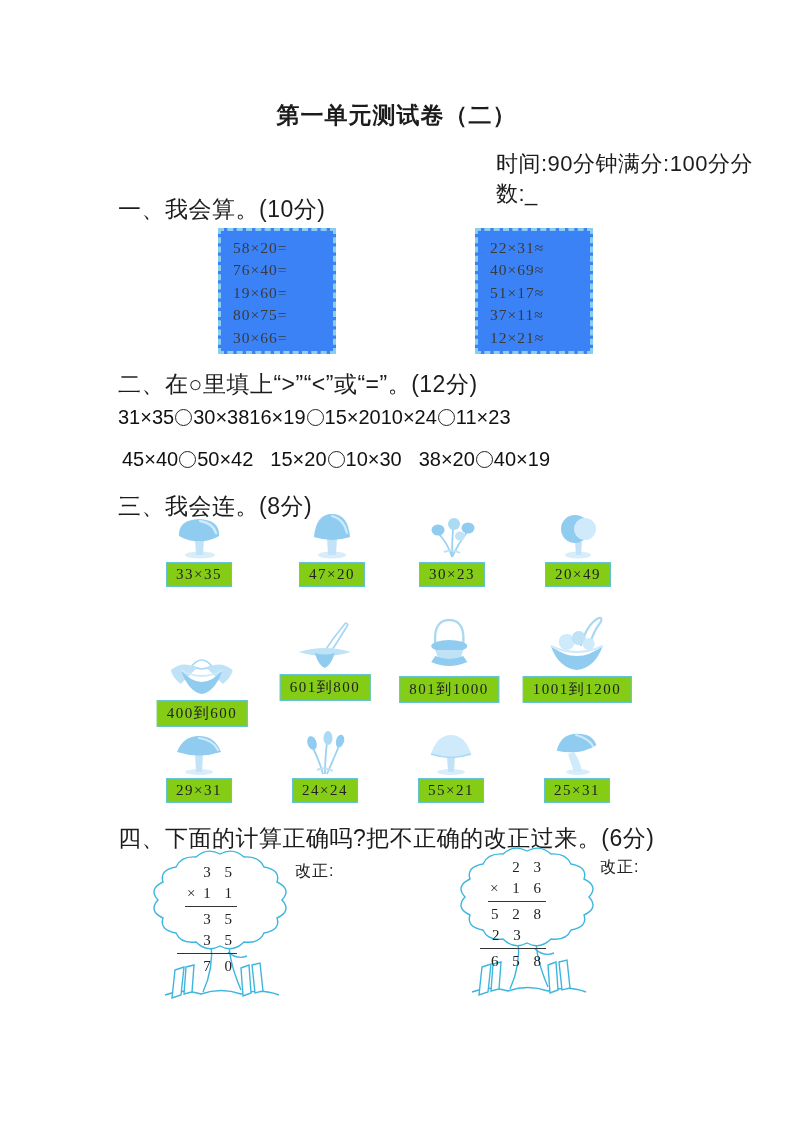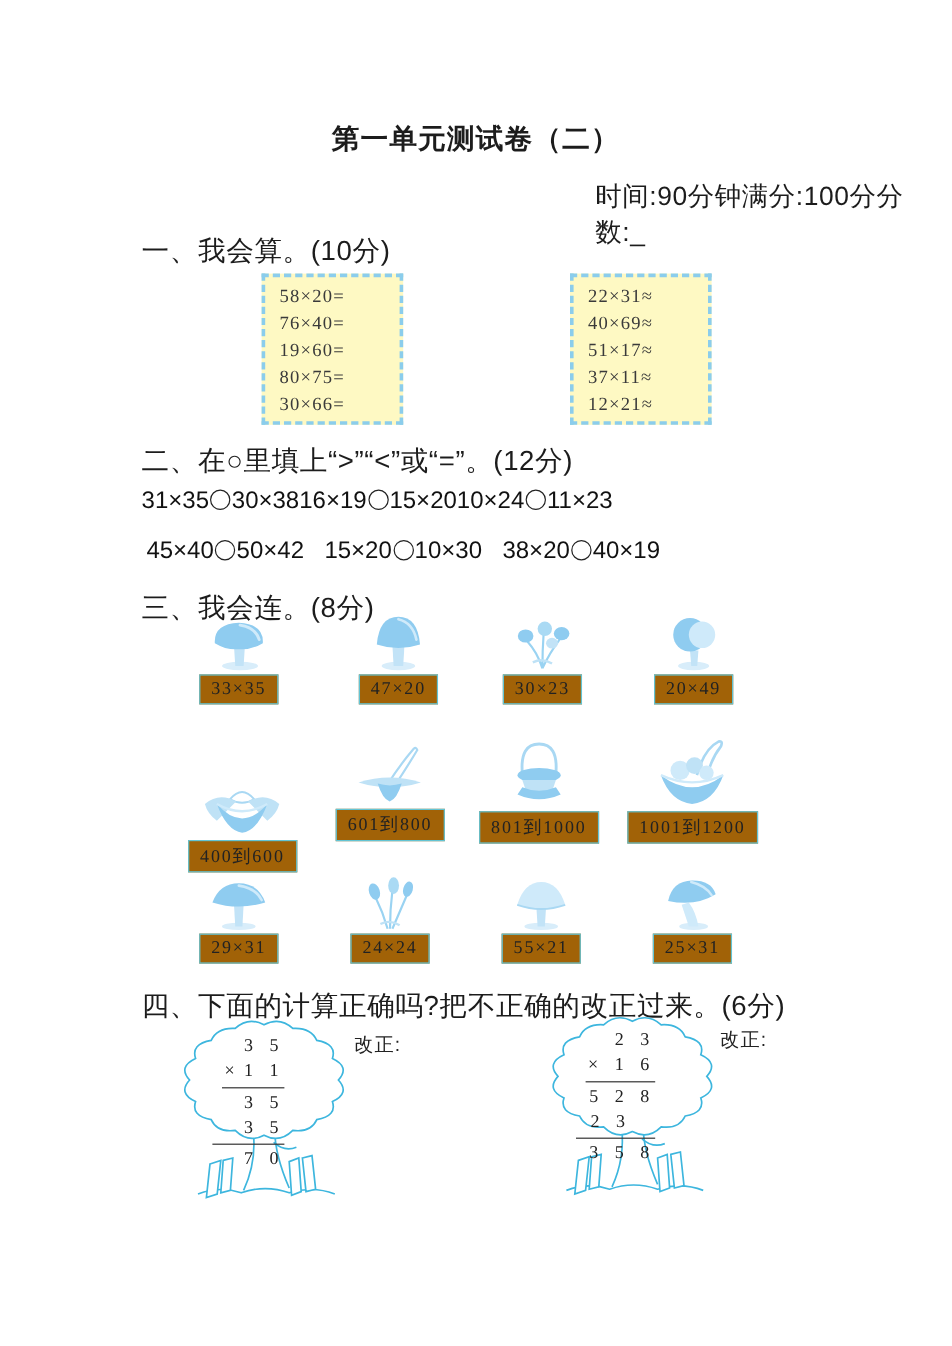--- a/index.html
+++ b/index.html
@@ -7,36 +7,36 @@
     width:793px;height:1122px;position:relative;background:#ffffff;
     font-family:"Liberation Sans",sans-serif;color:#1c1c1c;overflow:hidden;
   }
   .abs{position:absolute;}
   
   .title{top:100px;left:0;width:100%;text-align:center;font-size:23px;font-weight:bold;letter-spacing:1px;}
   .meta{top:149px;left:452px;font-size:22px;letter-spacing:0.5px;margin-left:44px;}
   .heading{font-size:23px;letter-spacing:0.5px;}
   
   .dashbox{
-    border:3px dashed #8bcdec;background:#fef9c3;width:100px;height:114px;
+    border:3px dashed #8bcdec;background:#3b82f6;width:100px;height:114px;
     font-family:"Liberation Serif",serif;font-size:15.5px;color:#3a3a3a;
     padding:6px 0 0 12px;box-sizing:content-box;
   }
   .dashbox .eq{line-height:22.4px;letter-spacing:1px;}
   
   .cmprow{font-size:20px;color:#111;white-space:nowrap;}
   .circle{
     display:inline-block;width:15px;height:15px;border:1.6px solid #222;
     border-radius:50%;vertical-align:-2px;background:#fff;margin:0 1px;
   }
   .cmp2{margin-right:17px;text-align:right;}
   
   .match-cell{position:absolute;transform:translateX(-50%);display:flex;flex-direction:column;align-items:center;}
   .match-box{
-    border:1.6px solid #62c4d4;background:#a16207;padding:3px 9px;margin-top:2px;
+    border:1.6px solid #62c4d4;background:#84cc16;padding:3px 9px;margin-top:2px;
     font-family:"Liberation Serif",serif;font-size:15px;letter-spacing:1.5px;color:#222;white-space:nowrap;
   }
   
   .treewrap{position:absolute;width:150px;height:165px;}
   .vmult{
     position:absolute;font-family:"Liberation Serif",serif;font-size:15px;color:#222;
     line-height:21px;letter-spacing:5px;
   }
   .vmult .r{text-align:right;}
   .vmult .l{text-align:left;padding-left:2px;}
@@ -246,16 +246,16 @@
   <div class="vmult" style="left:38px;top:10px;width:56px;">
     <div class="r">2 3</div>
     <div class="signline">
         <span class="sgn">×</span>
         <span>1 6</span>
       </div>
     <div class="rule"></div>
     <div class="r">5 2 8</div>
     <div class="l">2 3</div>
     <div class="rule wide"></div>
-    <div class="r">3 5 8</div>
+    <div class="r">6 5 8</div>
   </div>
 </div>
 <div class="abs fix" style="left:600px;top:857px;">改正:</div>
 
 </body></html>

